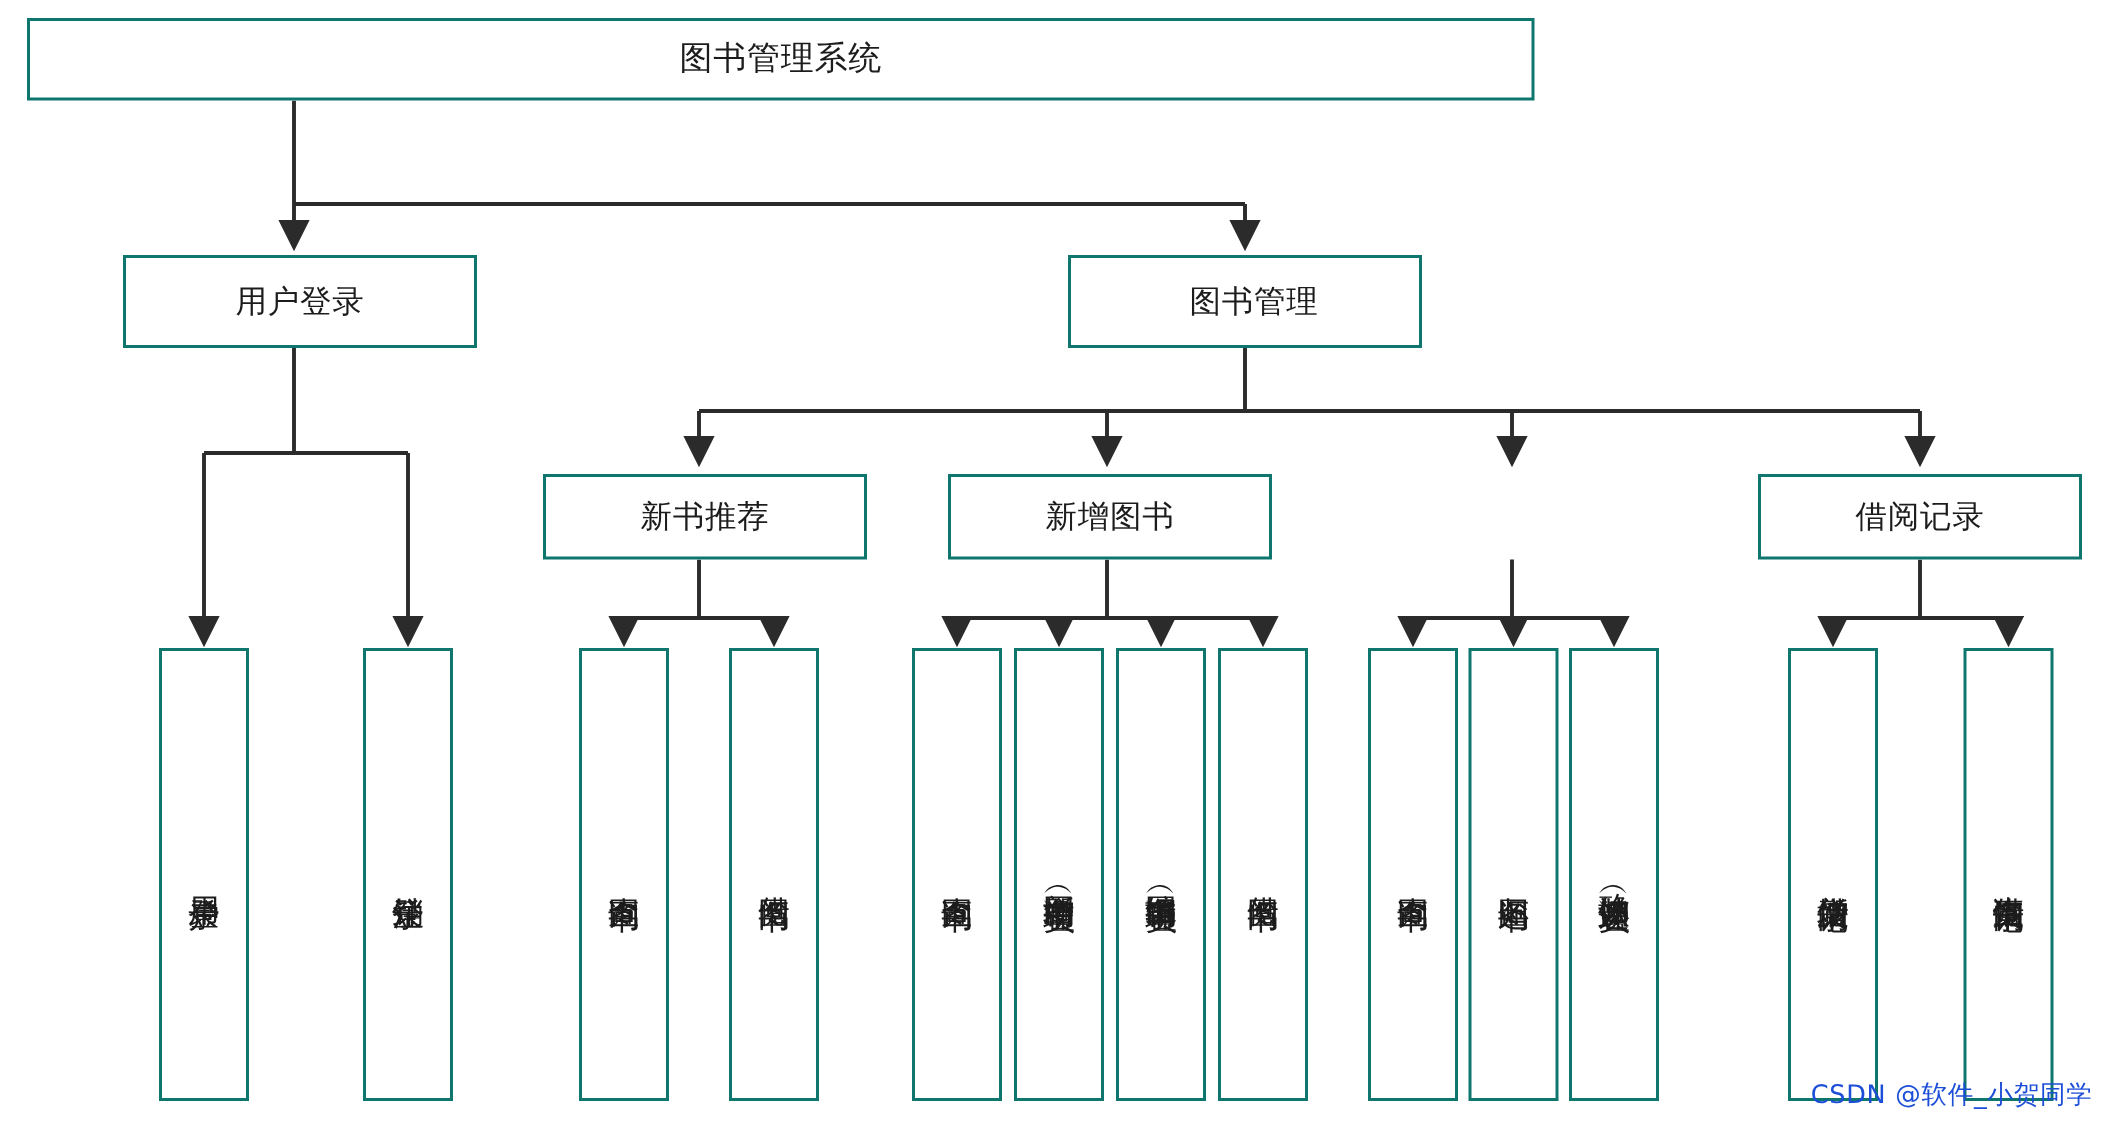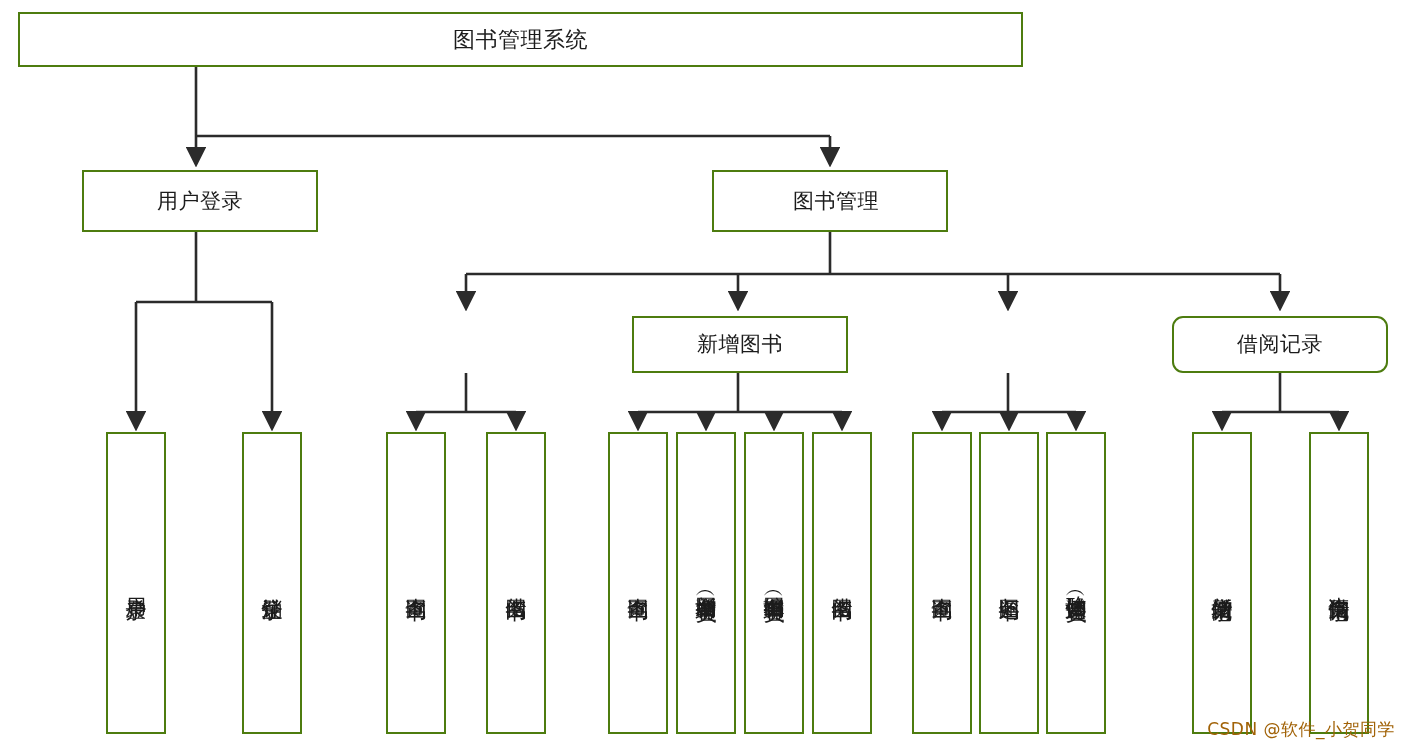--- a/index.html
+++ b/index.html
@@ -23,21 +23,21 @@
     left: 0;
     top: 0;
     width: 1405px;
     height: 747px;
     pointer-events: none;
   }
   .node {
     position: absolute;
     box-sizing: border-box;
     background: #ffffff;
-    border: 2px solid #4d7c0f;
+    border: 2px solid #0f766e;
     display: flex;
     align-items: center;
     justify-content: center;
     color: #1c1c1c;
     z-index: 2;
   }
   .node-label {
     display: block;
     text-align: center;
     line-height: 1.18;
@@ -63,21 +63,21 @@
     line-height: 1.05;
     letter-spacing: 1px;
     white-space: nowrap;
     max-height: 252px;
   }
   .watermark {
     position: absolute;
     right: 10px;
     bottom: 6px;
     font-size: 17px;
-    color: #a16207;
+    color: #1d4ed8;
     letter-spacing: 0.5px;
     z-index: 5;
     white-space: nowrap;
   }
 </style>
 </head>
 <body>
 
 <div id="diagram">
 
@@ -138,24 +138,27 @@
     <span class="node-label">图书管理系统</span>
   </div>
 
   <div class="node horiz" style="left:82px; top:170px; width:236px; height:62px;">
     <span class="node-label">用户登录</span>
   </div>
   <div class="node horiz" style="left:712px; top:170px; width:236px; height:62px;padding-left:12px;">
     <span class="node-label">图书管理</span>
   </div>
 
+  <div class="node horiz" style="left:362px; top:316px; width:216px; height:57px;">
+    <span class="node-label">新书推荐</span>
+  </div>
   <div class="node horiz" style="left:632px; top:316px; width:216px; height:57px;">
     <span class="node-label">新增图书</span>
   </div>
-  <div class="node horiz" style="left:1172px; top:316px; width:216px; height:57px;border-radius:11px;">
+  <div class="node horiz" style="left:1172px; top:316px; width:216px; height:57px;">
     <span class="node-label">借阅记录</span>
   </div>
 
   <div class="node vert" style="left:106px; top:432px; width:60px; height:302px;">
     <span class="node-label">用户登录</span>
   </div>
   <div class="node vert" style="left:242px; top:432px; width:60px; height:302px;">
     <span class="node-label">注销登录</span>
   </div>
 

